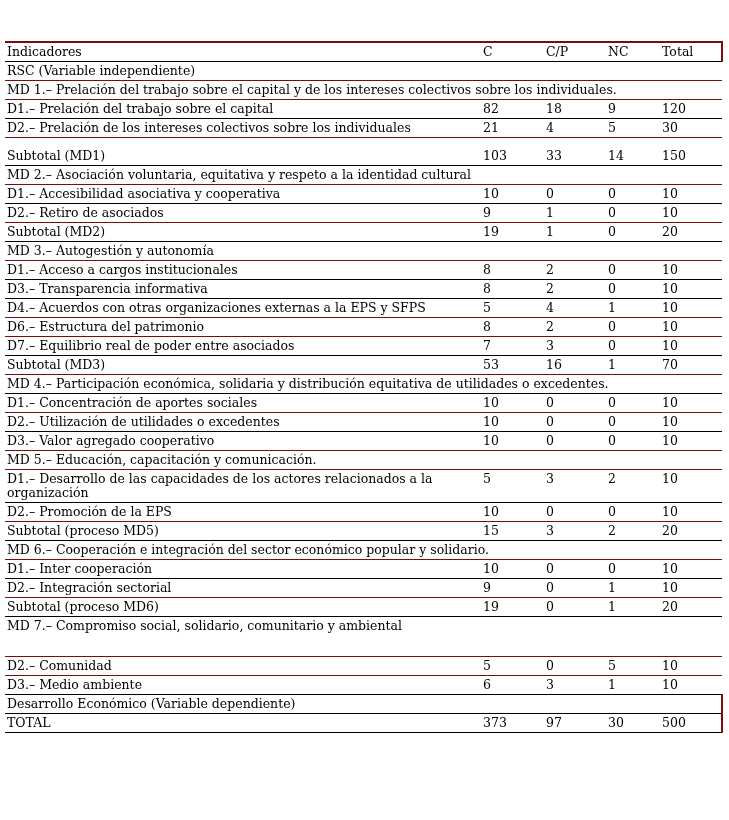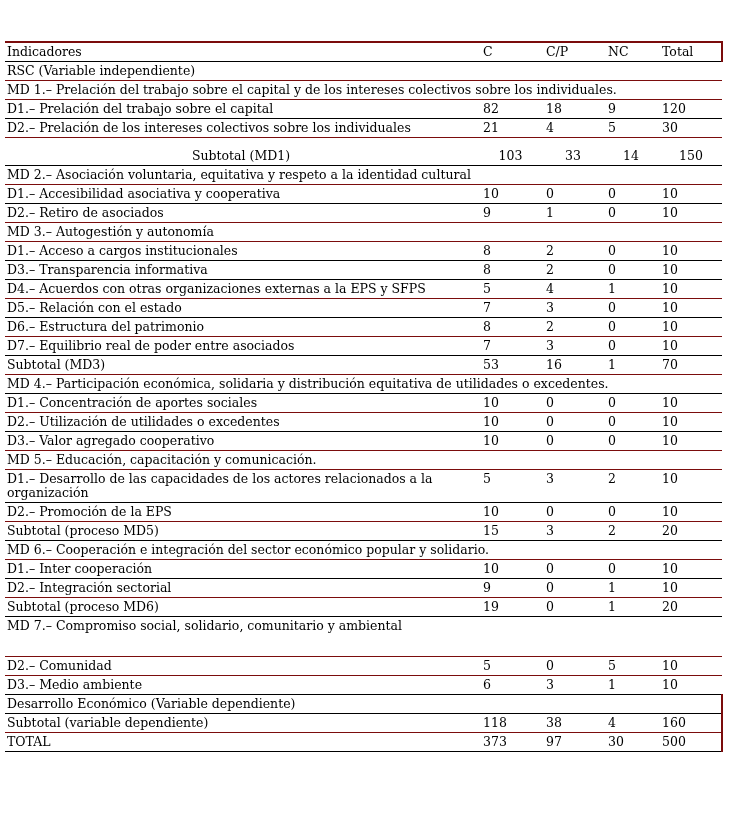--- a/index.html
+++ b/index.html
@@ -20,21 +20,21 @@
   col.c-nc   { width:54px; }
   col.c-tot  { width:66px; }
   th, td {
     font-weight:normal; text-align:left; vertical-align:top;
     padding:2px 2px 2.5px 2px; line-height:1.08;
     overflow:hidden; white-space:normal;
   }
   th.num, td.num { padding-left:6px; }
   tr.b-black > th, tr.b-black > td { border-bottom:1px solid #000000; }
   tr.b-maroon > th, tr.b-maroon > td { border-bottom:1px solid var(--maroon,#7B0C0C); }
-  tr.pad-top > td { padding-top:11px;text-align:center; }
+  tr.pad-top > td { padding-top:11px; }
   tr.pad-bottom > td { padding-bottom:24px; }
   tr.rb > th:last-child, tr.rb > td:last-child { border-right:2px solid var(--maroon,#7B0C0C); }
 </style>
 </head>
 <body>
 
 <div class="table-wrap">
   <table>
     <colgroup>
       <col class="c-ind">
@@ -90,20 +90,27 @@
           <td class="num">0</td>
           <td class="num">10</td>
         </tr>
         <tr class="b-maroon">
           <td>D2.– Retiro de asociados</td>
           <td class="num">9</td>
           <td class="num">1</td>
           <td class="num">0</td>
           <td class="num">10</td>
         </tr>
+        <tr class="b-black">
+          <td>Subtotal (MD2)</td>
+          <td class="num">19</td>
+          <td class="num">1</td>
+          <td class="num">0</td>
+          <td class="num">20</td>
+        </tr>
         <tr class="b-maroon">
           <td colspan="5">MD 3.– Autogestión y autonomía</td>
         </tr>
         <tr class="b-black">
           <td>D1.– Acceso a cargos institucionales</td>
           <td class="num">8</td>
           <td class="num">2</td>
           <td class="num">0</td>
           <td class="num">10</td>
         </tr>
@@ -112,27 +119,20 @@
           <td class="num">8</td>
           <td class="num">2</td>
           <td class="num">0</td>
           <td class="num">10</td>
         </tr>
         <tr class="b-maroon">
           <td>D4.– Acuerdos con otras organizaciones externas a la EPS y SFPS</td>
           <td class="num">5</td>
           <td class="num">4</td>
           <td class="num">1</td>
-          <td class="num">10</td>
-        </tr>
-        <tr class="b-black">
-          <td>D5.– Relación con el estado</td>
-          <td class="num">7</td>
-          <td class="num">3</td>
-          <td class="num">0</td>
           <td class="num">10</td>
         </tr>
         <tr class="b-maroon">
           <td>D6.– Estructura del patrimonio</td>
           <td class="num">8</td>
           <td class="num">2</td>
           <td class="num">0</td>
           <td class="num">10</td>
         </tr>
         <tr class="b-black">
@@ -233,27 +233,20 @@
         </tr>
         <tr class="b-black">
           <td>D3.– Medio ambiente</td>
           <td class="num">6</td>
           <td class="num">3</td>
           <td class="num">1</td>
           <td class="num">10</td>
         </tr>
         <tr class="b-black rb">
           <td colspan="5">Desarrollo Económico (Variable dependiente)</td>
-        </tr>
-        <tr class="b-maroon rb">
-          <td>Subtotal (variable dependiente)</td>
-          <td class="num">118</td>
-          <td class="num">38</td>
-          <td class="num">4</td>
-          <td class="num">160</td>
         </tr>
         <tr class="b-black rb">
           <td>TOTAL</td>
           <td class="num">373</td>
           <td class="num">97</td>
           <td class="num">30</td>
           <td class="num">500</td>
         </tr>
       </tbody>
   </table>

